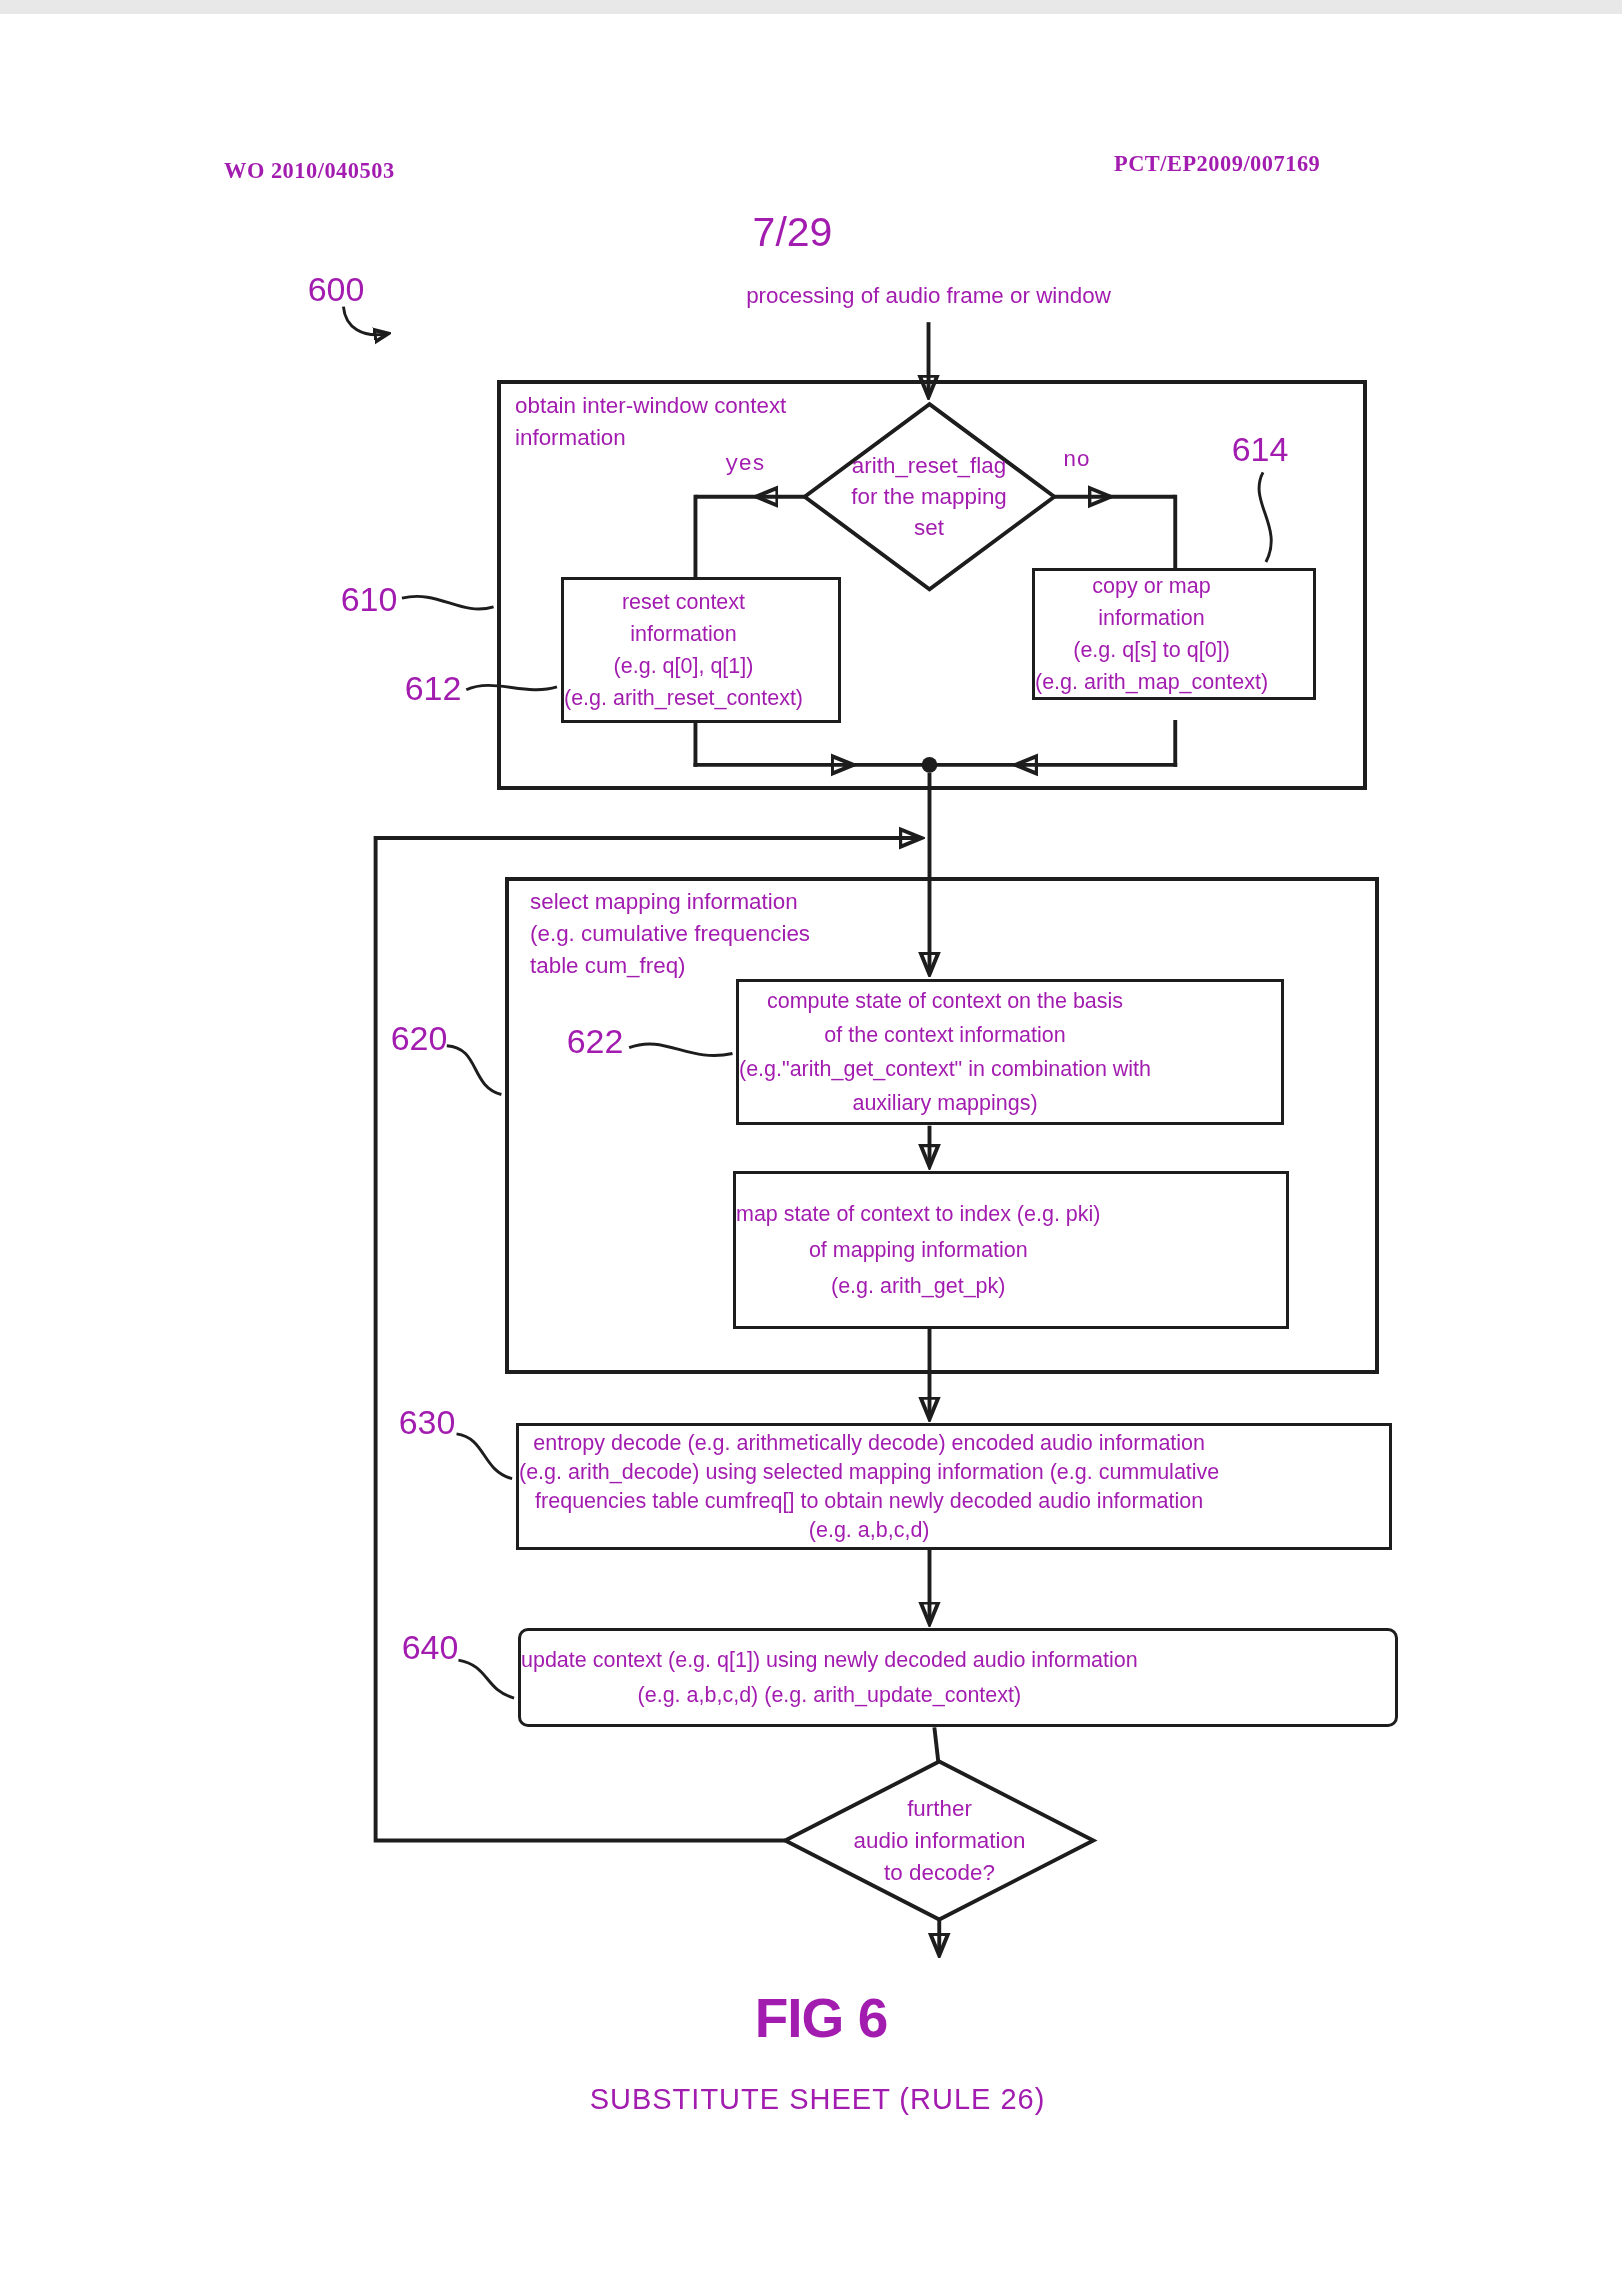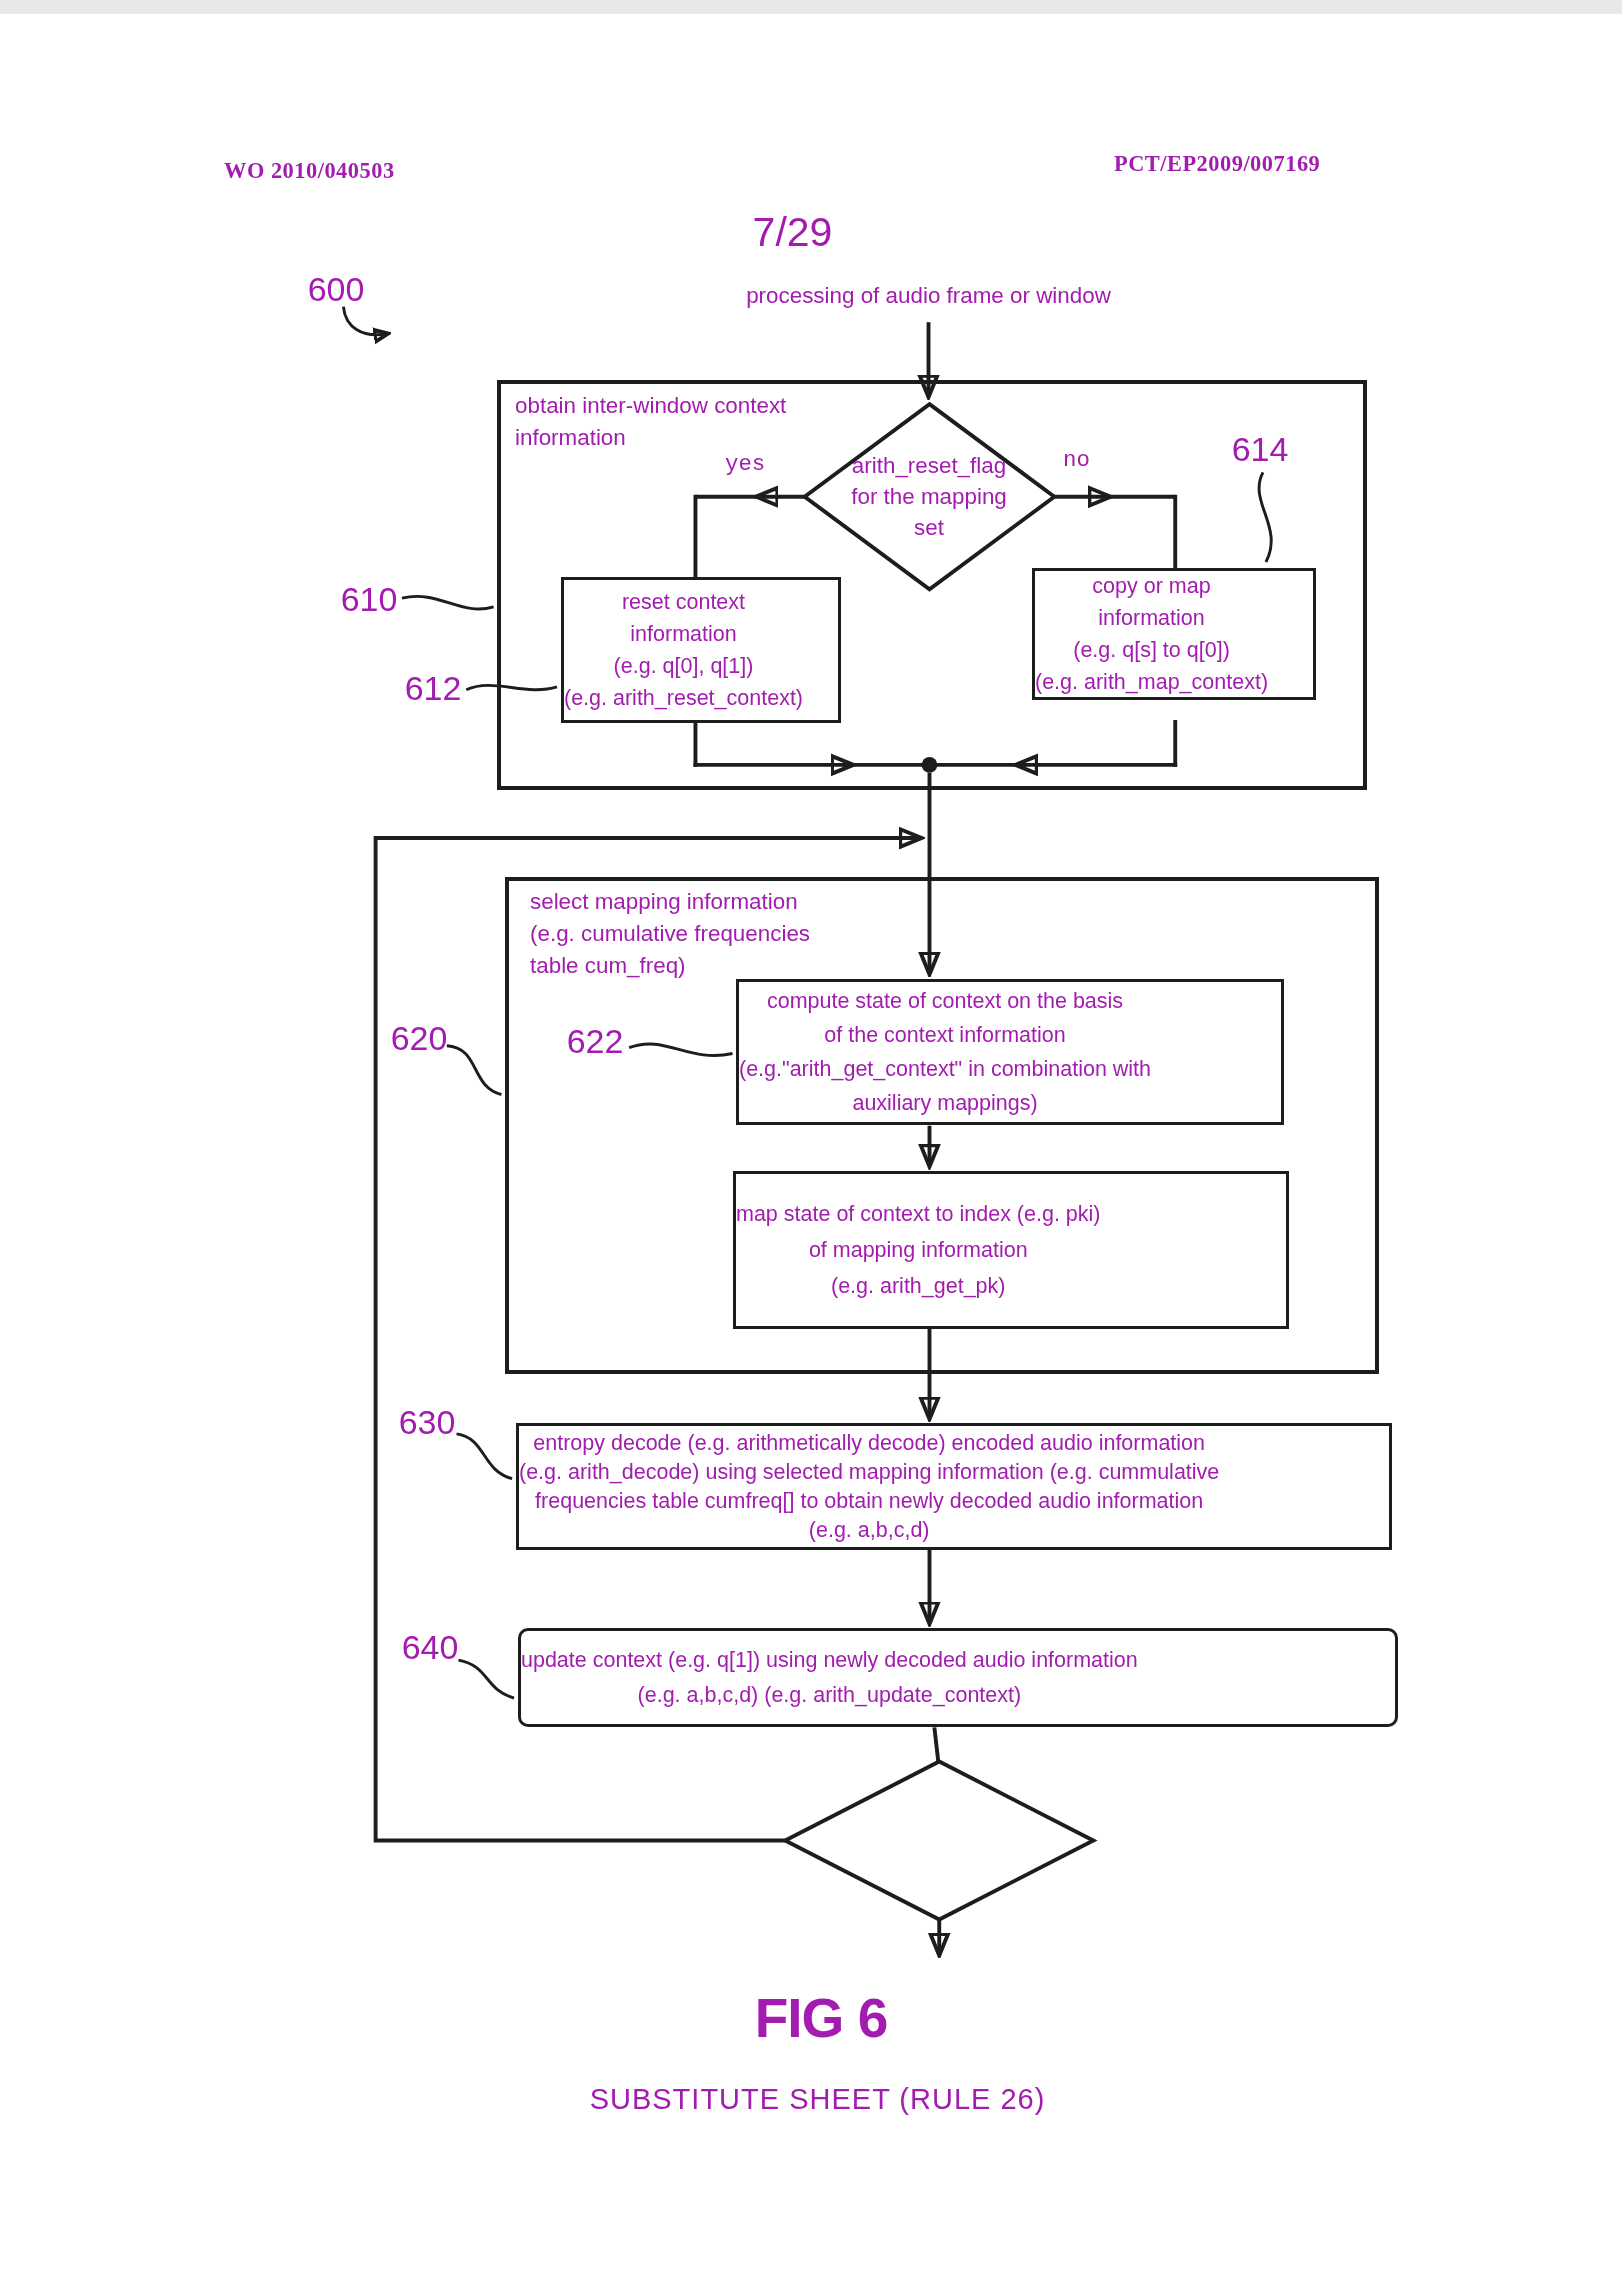--- a/index.html
+++ b/index.html
@@ -170,18 +170,23 @@
 (e.g. arith_decode) using selected mapping information (e.g. cummulative
 frequencies table cumfreq[] to obtain newly decoded audio information
 (e.g. a,b,c,d)</span>
   </div>
 
   <div class="fbox" style="left:518px; top:1614px; width:880px; height:99px;border-radius:10px;">
     <span style="line-height:35px;">update context (e.g. q[1]) using newly decoded audio information
 (e.g. a,b,c,d) (e.g. arith_update_context)</span>
   </div>
 
+  <div class="dtext" style="left:795px; top:1773px; width:289px; height:107px;">
+    <span style="line-height:32px;">further
+audio information
+to decode?</span>
+  </div>
 
   <div class="figcaption" style="left:743px; top:1972px;">FIG 6</div>
   <div class="footer" style="left:515px; top:2069px;">SUBSTITUTE SHEET (RULE 26)</div>
 
 </div>
 
 
 </body></html>

